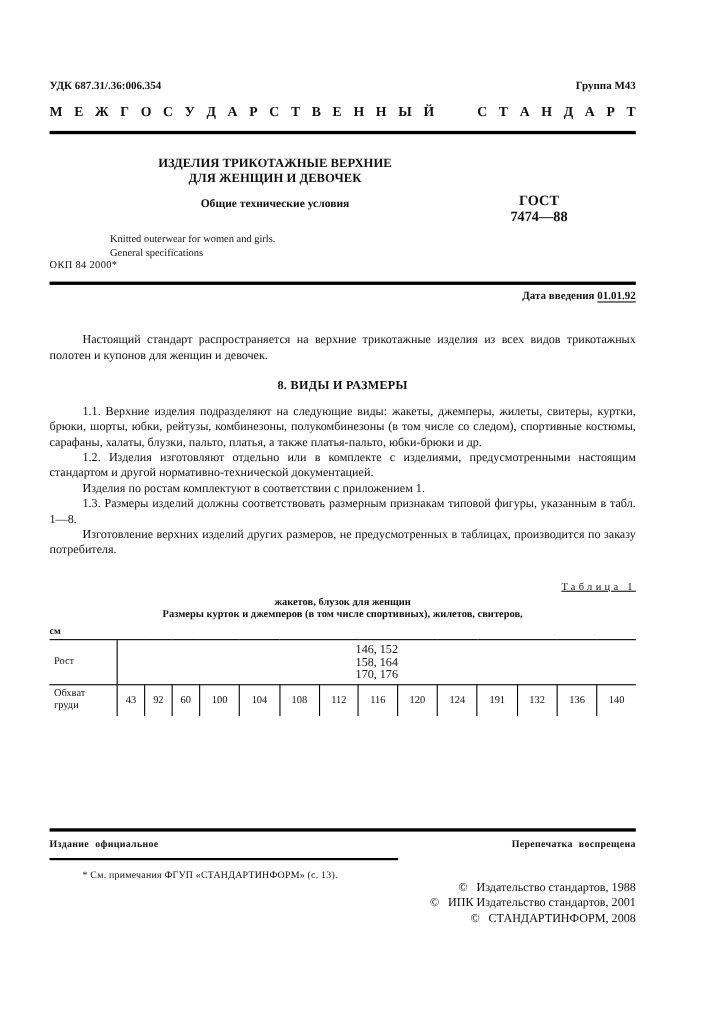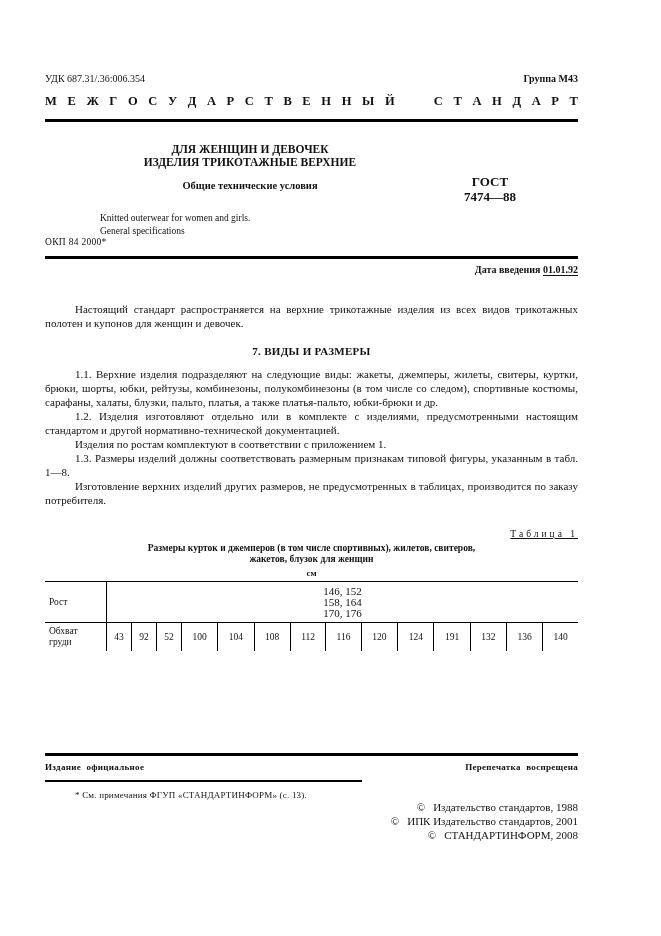--- a/index.html
+++ b/index.html
@@ -1,38 +1,38 @@
 <!DOCTYPE html>
 <html><head>
 <meta charset="utf-8">
 <style>
   html, body { margin: 0; padding: 0; background: #ffffff; }
   body { width: 661px; height: 936px; position: relative; overflow: hidden;
          font-family: "Liberation Serif", "DejaVu Serif", serif; color: #111; }
   .abs { position: absolute; }
-  .udk { left: 45px; top: 73px; font-size: 10px; font-weight: normal; }
+  .udk { left: 45px; top: 73px; font-size: 10px; font-weight: bold; }
   .group { right: 83px; top: 73px; font-size: 10px; font-weight: bold; }
   .mst { left: 45px; top: 94px; width: 533px; font-size: 12.5px; font-weight: bold;
          display: flex; justify-content: space-between; }
   .mst span { display: inline-block; }
   .mst .gap { width: 18px; }
   .rule-thick { left: 45px; width: 533px; height: 3px; background: #000; }
   .title { left: 100px; width: 300px; top: 143px; text-align: center; font-size: 11.5px; font-weight: bold; line-height: 13px; }
   .subtitle { left: 100px; width: 300px; top: 180px; text-align: center; font-size: 10.5px; font-weight: bold; }
   .gost { left: 440px; width: 100px; top: 174px; text-align: center; font-size: 13px; font-weight: bold; line-height: 15px; }
   .eng { left: 100px; width: 300px; top: 212px; font-size: 9.5px; line-height: 13px; }
   .okp { left: 45px; top: 237px; font-size: 9.5px; letter-spacing: 0.3px; }
   .date { right: 83px; top: 264px; font-size: 10px; font-weight: bold; }
   .date .d { text-decoration: underline; text-underline-offset: 2px; }
   .para { left: 45px; width: 533px; font-size: 11px; line-height: 14px; text-align: justify; }
   .para p { margin: 0; text-indent: 30px; }
   .sec { left: 45px; width: 533px; top: 345px; text-align: center; font-size: 11px; font-weight: bold; letter-spacing: 0.3px; }
   .tabno { right: 83px; top: 529px; font-size: 9.5px; letter-spacing: 3px; text-decoration: underline; }
   .tabcap { left: 45px; width: 533px; top: 543px; text-align: center; font-size: 9.5px; font-weight: bold; line-height: 11px; }
-  .tabunit { left: 45px; width: 533px; top: 568px; text-align: center; font-size: 9px; font-weight: bold; }
+  .tabunit { left: 45px; width: 533px; top: 568px; text-align: left; font-size: 9px; font-weight: bold; }
   table.t { position: absolute; left: 45px; top: 581px; width: 533px; border-collapse: collapse; font-size: 9.5px; }
   table.t td { padding: 0; text-align: center; vertical-align: middle; }
   table.t tr.r1 td { border-top: 1.5px solid #000; border-bottom: 1px solid #000; height: 40px; }
   table.t tr.r2 td { height: 28px; border-left: 1px solid #000; }
   table.t td.lbl { text-align: left; width: 57px; padding-left: 4px; border-left: none !important; border-right: 1px solid #000; line-height: 11px; }
   table.t tr.r1 td.vals { line-height: 11px; font-size: 11px; }
   .foot-rule { left: 45px; top: 753px; width: 533px; height: 3px; background: #000; }
   .foot-l { left: 45px; top: 762px; font-size: 9px; font-weight: bold; letter-spacing: 0.3px; word-spacing: 3px; }
   .foot-r { right: 83px; top: 762px; font-size: 9px; font-weight: bold; letter-spacing: 0.3px; word-spacing: 3px; }
   .fn-rule { left: 45px; top: 780px; width: 317px; height: 2px; background: #000; }
@@ -71,22 +71,22 @@
   <span>А</span>
   <span>Н</span>
   <span>Д</span>
   <span>А</span>
   <span>Р</span>
   <span>Т</span>
 </div>
 <div class="abs rule-thick" style="top:119px;"></div>
 
 <div class="abs title">
+  <div>ИЗДЕЛИЯ ТРИКОТАЖНЫЕ ВЕРХНИЕ</div>
   <div>ДЛЯ ЖЕНЩИН И ДЕВОЧЕК</div>
-  <div>ИЗДЕЛИЯ ТРИКОТАЖНЫЕ ВЕРХНИЕ</div>
 </div>
 <div class="abs subtitle">Общие технические условия</div>
 <div class="abs gost">
   <div>ГОСТ</div>
   <div>7474—88</div>
 </div>
 <div class="abs eng">
   <div>Knitted outerwear for women and girls.</div>
   <div>General specifications</div>
 </div>
@@ -95,55 +95,55 @@
 
 <div class="abs date">
   <span>Дата введения</span>
   <span class="d">01.01.92</span>
 </div>
 
 <div class="abs para" style="top:302px;">
   <p>Настоящий стандарт распространяется на верхние трикотажные изделия из всех видов трикотажных полотен и купонов для женщин и девочек.</p>
 </div>
 
-<div class="abs sec">7.  ВИДЫ И РАЗМЕРЫ</div>
+<div class="abs sec">8.  ВИДЫ И РАЗМЕРЫ</div>
 
 <div class="abs para" style="top:367px;">
   <p>1.1.  Верхние изделия подразделяют на следующие виды: жакеты, джемперы, жилеты, свитеры, куртки, брюки, шорты, юбки, рейтузы, комбинезоны, полукомбинезоны (в том числе со следом), спортивные костюмы, сарафаны, халаты, блузки, пальто, платья, а также платья-пальто, юбки-брюки и др.</p>
   <p>1.2.  Изделия изготовляют отдельно или в комплекте с изделиями, предусмотренными настоящим стандартом и другой нормативно-технической документацией.</p>
   <p>Изделия по ростам комплектуют в соответствии с приложением 1.</p>
   <p>1.3.  Размеры изделий должны соответствовать размерным признакам типовой фигуры, указанным в табл. 1—8.</p>
   <p>Изготовление верхних изделий других размеров, не предусмотренных в таблицах, производится по заказу потребителя.</p>
 </div>
 
 <div class="abs tabno">Таблица 1</div>
 <div class="abs tabcap">
+  <div>жакетов, блузок для женщин</div>
   <div>Размеры курток и джемперов (в том числе спортивных), жилетов, свитеров,</div>
-  <div>жакетов, блузок для женщин</div>
 </div>
 <div class="abs tabunit">см</div>
 
 <table class="t">
   <tbody>
       <tr class="r1">
     <td class="lbl">Рост</td>
     <td class="vals" colspan="14">
       <div>146, 152</div>
       <div>158, 164</div>
       <div>170, 176</div>
     </td>
   </tr>
   <tr class="r2">
     <td class="lbl">
       <div>Обхват</div>
       <div>груди</div>
     </td>
     <td>43</td>
     <td>92</td>
-    <td>52</td>
+    <td>60</td>
     <td>100</td>
     <td>104</td>
     <td>108</td>
     <td>112</td>
     <td>116</td>
     <td>120</td>
     <td>124</td>
     <td>191</td>
     <td>132</td>
     <td>136</td>

